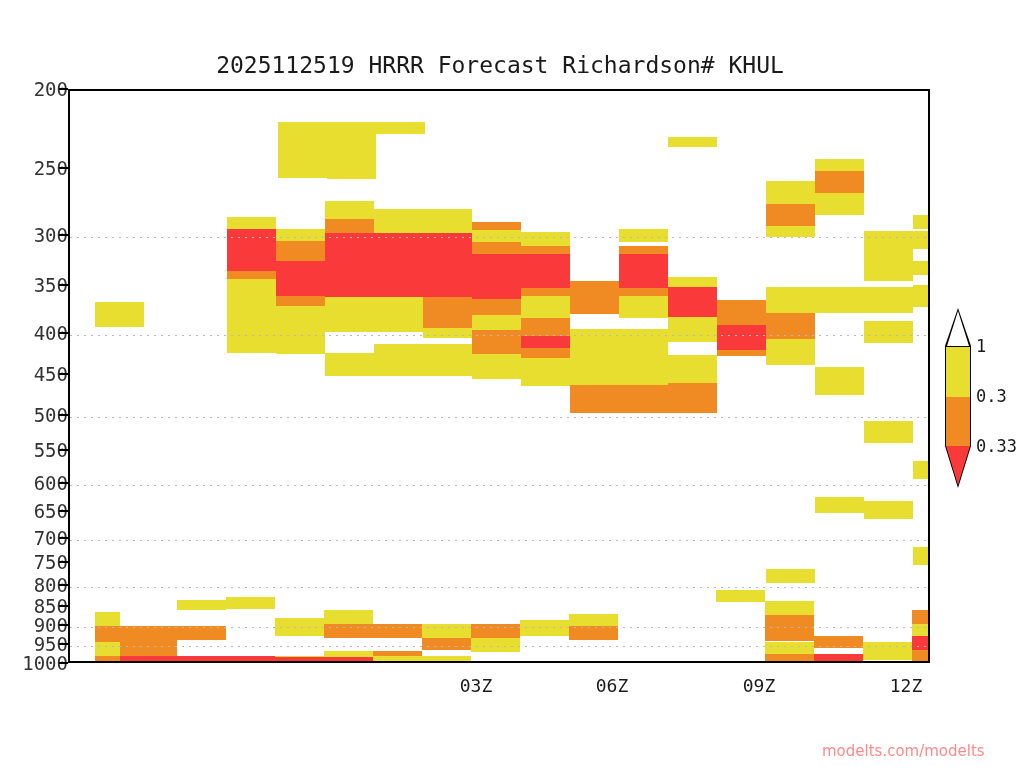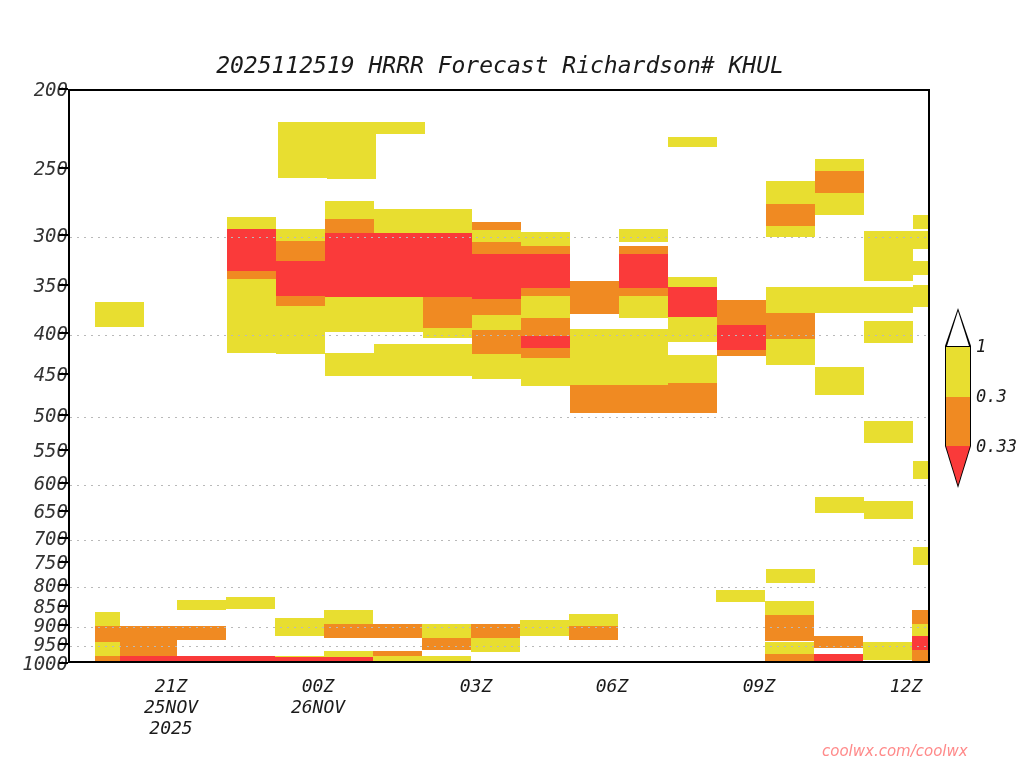--- a/index.html
+++ b/index.html
@@ -1,20 +1,20 @@
 <!DOCTYPE html>
 <html><head>
 <meta charset="utf-8">
 <style>
   html,body{margin:0;padding:0;}
   body{
     width:1024px;height:768px;background:#ffffff;overflow:hidden;
     font-family:"DejaVu Sans",sans-serif;
   }
-  #root{position:relative;width:1024px;height:768px;font-style:italic;}
+  #root{position:relative;width:1024px;height:768px;}
 
   
   #chart-title{
     position:absolute;left:0;top:52px;width:1000px;text-align:center;
     font-family:"DejaVu Sans Mono","Liberation Mono",monospace;
     font-size:23px;color:#1a1a1a;letter-spacing:0px;white-space:nowrap;
   }
 
   
   #plot-area{
@@ -287,28 +287,26 @@
         <div class="gridline" style="top: 536px;"></div>
         <div class="gridline" style="top: 555px;"></div>
         <div class="gridline" style="top: 571px;"></div>
       </div>
     <div id="ground-band" style="top: 571px; bottom: 0px;">
         <div id="ground-top"></div>
       </div>
   </div>
 
   <div id="xaxis">
-      <div class="xtick" style="left: 103px;">21Z<br>25NOV<br>2025</div>
-      <div class="xtick" style="left: 250px;">00Z<br>26NOV</div>
       <div class="xtick" style="left: 408px;">03Z</div>
       <div class="xtick" style="left: 544px;">06Z</div>
       <div class="xtick" style="left: 691px;">09Z</div>
       <div class="xtick" style="left: 838px;">12Z</div>
     </div>
-  <div id="watermark">coolwx.com/coolwx</div>
+  <div id="watermark">modelts.com/modelts</div>
 
   <div id="colorbar">
     <div id="cb-top-outline"></div>
     <div id="cb-top-inner" style="background: rgb(255, 255, 255);"></div>
     <div id="cb-body">
         <div class="cb-seg" style="top: 0px; height: 50px; background: rgb(232, 222, 48);"></div>
         <div class="cb-seg" style="top: 50px; height: 50px; background: rgb(240, 138, 34);"></div>
       </div>
     <div id="cb-bot-outline"></div>
     <div id="cb-bot-inner" style="background: rgb(250, 58, 58);"></div>

